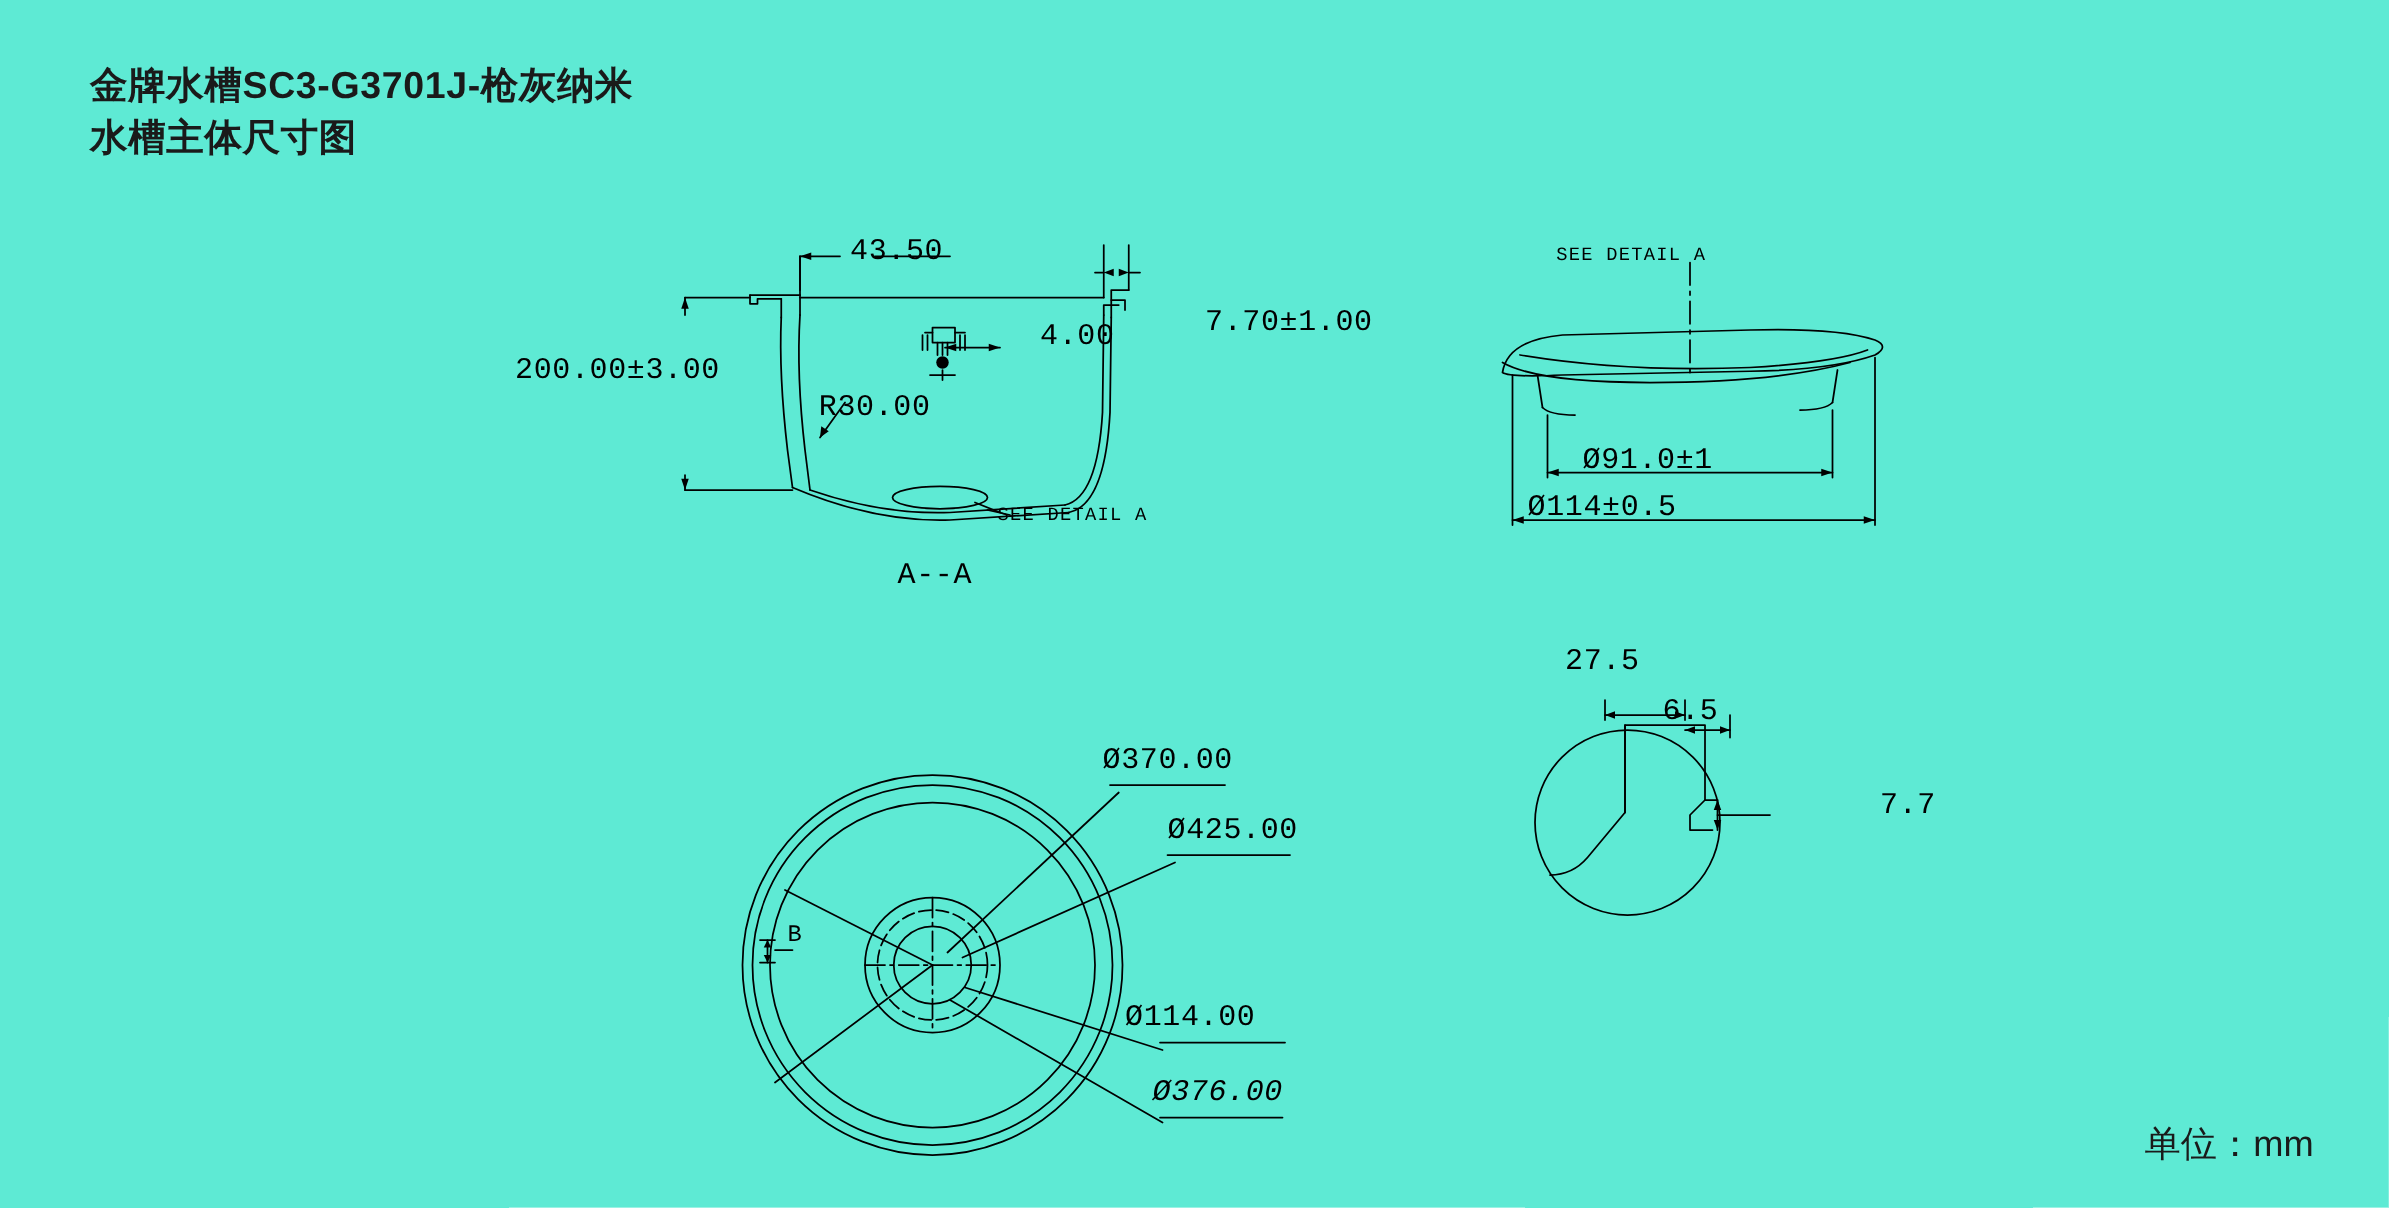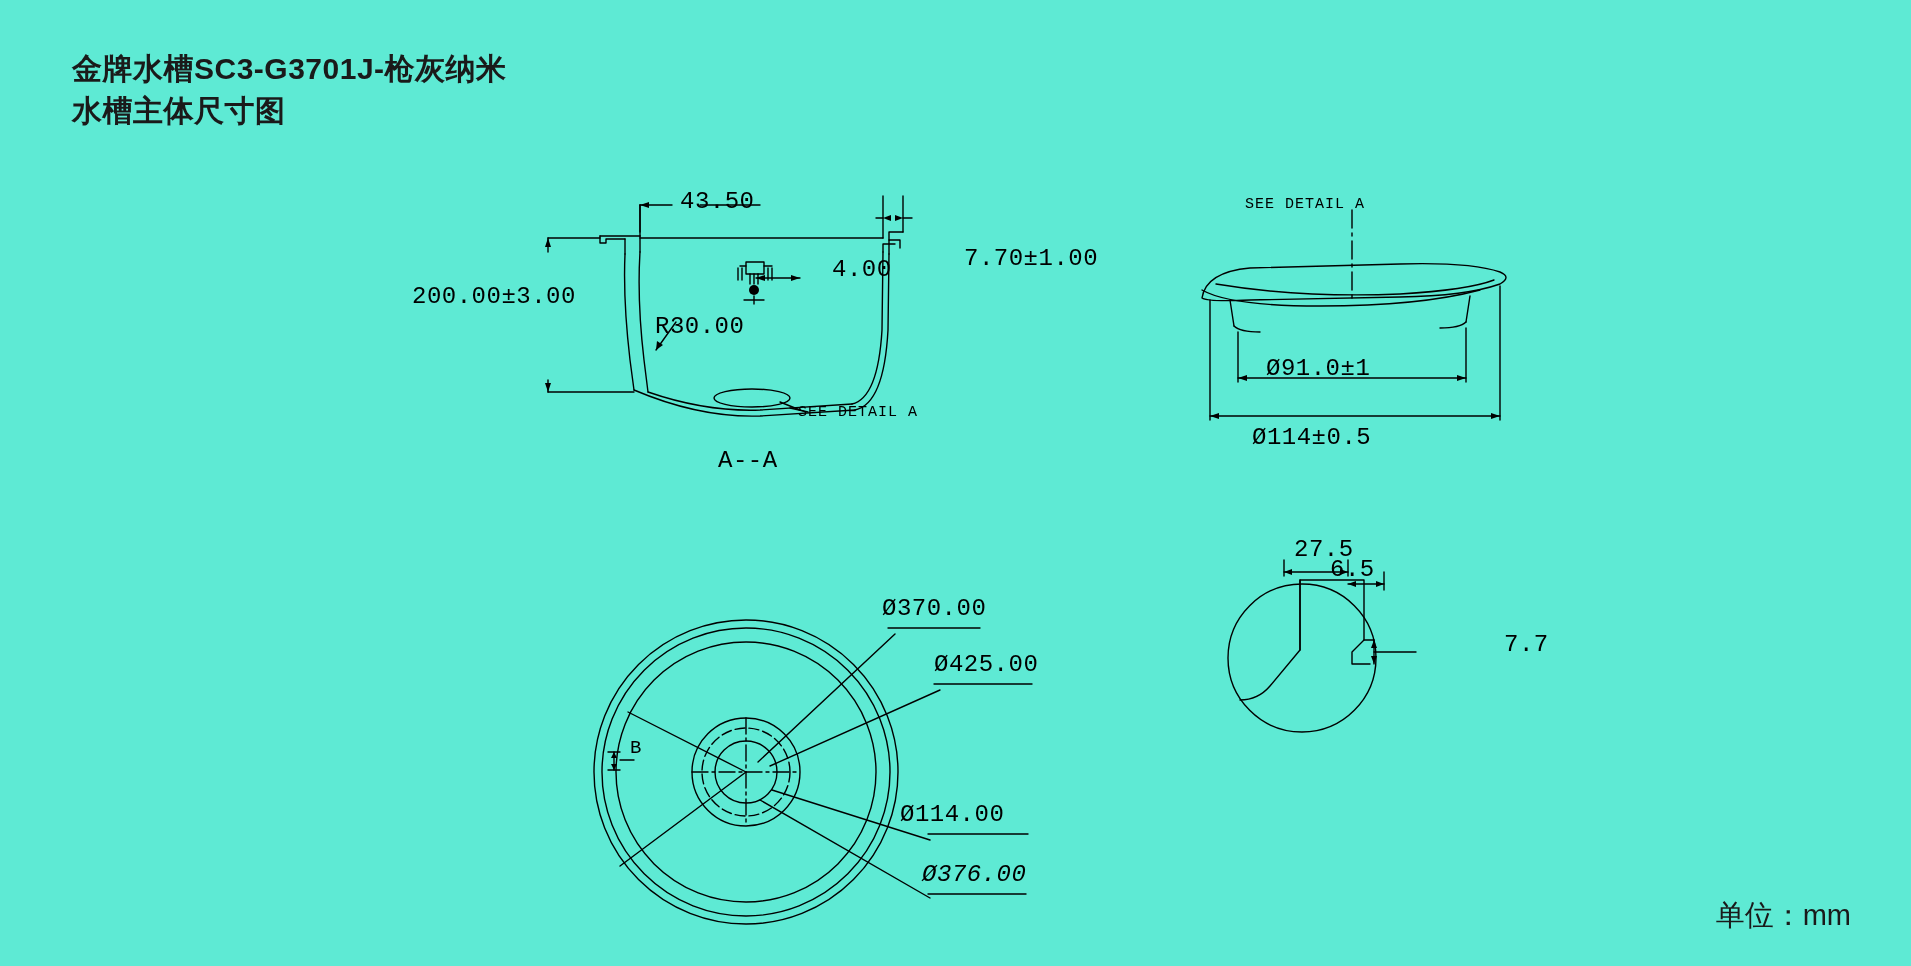--- a/index.html
+++ b/index.html
@@ -227,27 +227,27 @@
   <div class="dim-label" style="left:680px; top:188px;">43.50</div>
   <div class="dim-label" style="left:832px; top:256px;">4.00</div>
   <div class="dim-label" style="left:916px; top:245px;margin-left:48px;">7.70±1.00</div>
   <div class="dim-label" style="left:412px; top:283px;">200.00±3.00</div>
   <div class="dim-label" style="left:655px; top:313px;">R30.00</div>
   <div class="dim-label small" style="left:798px; top:404px;">SEE  DETAIL   A</div>
   <div class="dim-label" style="left:718px; top:447px;font-family:Liberation Mono, monospace;">A--A</div>
 
   <div class="dim-label small" style="left:1245px; top:196px;">SEE  DETAIL    A</div>
   <div class="dim-label" style="left:1266px; top:355px;">Ø91.0±1</div>
-  <div class="dim-label" style="left:1252px; top:393px;margin-top:31px;">Ø114±0.5</div>
+  <div class="dim-label" style="left:1222px; top:393px;">Ø114±0.5</div>
 
   <div class="dim-label" style="left:882px; top:595px;">Ø370.00</div>
   <div class="dim-label" style="left:934px; top:651px;">Ø425.00</div>
   <div class="dim-label" style="left:900px; top:801px;">Ø114.00</div>
   <div class="dim-label" style="left:922px; top:861px;font-style:italic;">Ø376.00</div>
   <div class="dim-label mid" style="left:630px; top:737px;">B</div>
 
-  <div class="dim-label" style="left:1252px; top:536px;margin-left:42px;">27.5</div>
+  <div class="dim-label" style="left:1252px; top:516px;">27.5</div>
   <div class="dim-label" style="left:1330px; top:556px;">6.5</div>
   <div class="dim-label" style="left:1504px; top:631px;">7.7</div>
 
   <div class="unit-note">单位：mm</div>
 
 </div>
 
 </body></html>

